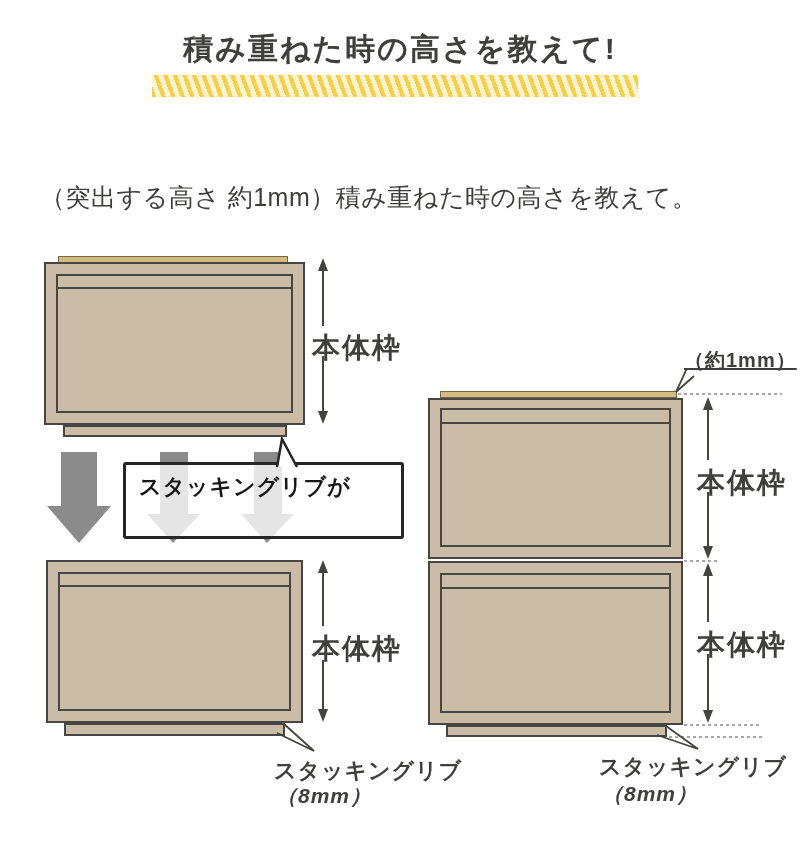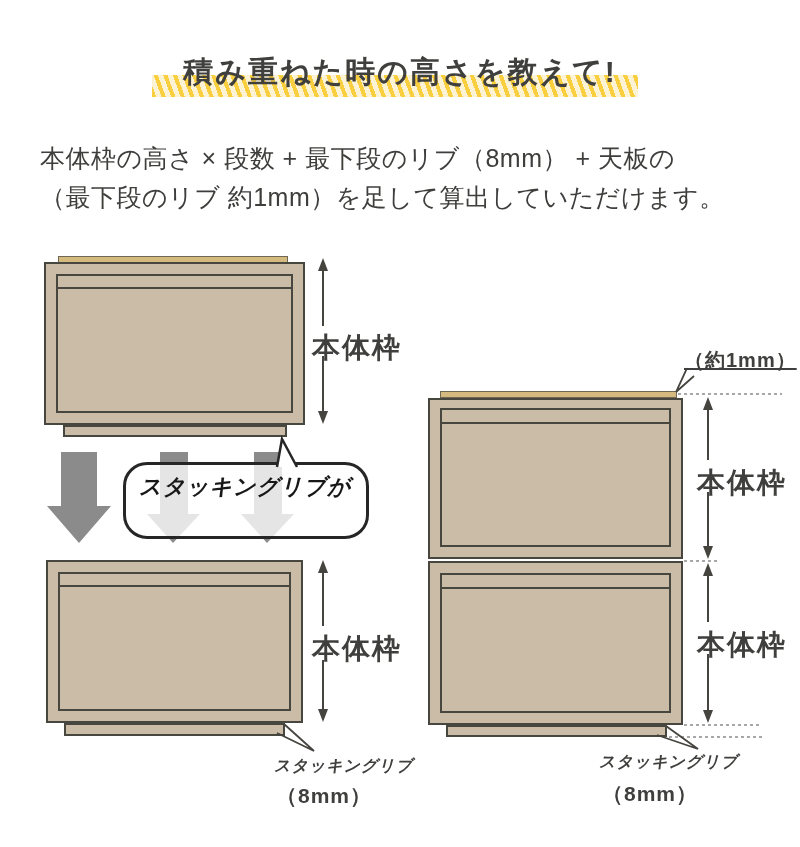--- a/index.html
+++ b/index.html
@@ -7,65 +7,64 @@
     position:relative;width:800px;height:847px;background:#ffffff;overflow:hidden;
     font-family:"Liberation Sans","DejaVu Sans",sans-serif;color:#3f3f3d;
   }
   .abs{position:absolute;}
   
   .title-stripe{
     left:152px;top:75px;width:486px;height:22px;z-index:1;
     background:repeating-linear-gradient(70deg,#f9ce3f 0 4px,#fcf3d4 4px 9px);
   }
   .title{
-    left:0;top:52px;width:800px;text-align:center;z-index:2;
+    left:0;top:29px;width:800px;text-align:center;z-index:2;
     font-size:30px;font-weight:700;letter-spacing:2px;color:#3f3f3d;
   }
   
   .description{
     left:40px;top:139px;width:730px;z-index:2;
     font-size:25px;line-height:39px;font-weight:500;letter-spacing:.5px;color:#3e3e3c;
   }
   
   .frame{background:#cbbca7;border:2px solid #47463f;box-sizing:border-box;z-index:3;}
   .panel{background:transparent;border:2px solid #47463f;box-sizing:border-box;z-index:4;}
   .hline{background:#47463f;z-index:4;}
   .rib{background:#cbbca7;border:2px solid #47463f;box-sizing:border-box;z-index:3;}
   .board{background:#d4ba7e;border:1px solid #6f6751;box-sizing:border-box;z-index:3;}
   
   .svg-under{left:0;top:0;z-index:5;}
   .bubble{
-    left:123px;top:462px;width:246px;height:77px;z-index:6;
-    background:rgba(255,255,255,.78);border:3px solid #262626;border-radius:24px;
+    left:123px;top:462px;width:281px;height:77px;z-index:6;
+    background:rgba(255,255,255,.78);border:3px solid #262626;border-radius:3px;
     box-sizing:border-box;
-    font-style:italic;
   }
   .bubble-text{
     padding:5px 0 0 13px;font-size:22px;font-weight:700;line-height:33px;
     letter-spacing:1px;color:#171717;white-space:nowrap;
   }
   .svg-over{left:0;top:0;z-index:7;}
   
   .lbl{z-index:8;font-weight:700;color:#3f3f3d;white-space:nowrap;}
   .lbl-23{font-size:28px;letter-spacing:2px;}
-  .lbl-22{font-size:16px;letter-spacing:1px;font-style:italic;}
-  .lbl-21{font-size:21px;letter-spacing:1px;}
+  .lbl-22{font-size:22px;letter-spacing:1px;}
+  .lbl-21{font-size:21px;letter-spacing:1px;font-style:italic;}
   .lbl-20{font-size:20px;letter-spacing:1px;}
 </style>
 </head>
 <body>
 
 <div id="canvas">
 
   <div class="abs title-stripe"></div>
   <div class="abs title">積み重ねた時の高さを教えて!</div>
 
   <div class="abs description">
-    <span>本体枠の高さ × 段数 + 最下段のリブ（8mm） + 天板の</span><br>
-    <span>（最下段のリブ 約1mm）を足して算出していただけます。</span>
+    <br>
+    <span>（突出する高さ 約1mm）積み重ねた時の高さを教えて。</span>
   </div>
 
   <div class="abs board" style="left:58px;top:256px;width:230px;height:7px;"></div>
   <div class="abs frame" style="left:44px;top:262px;width:261px;height:163px;"></div>
   <div class="abs panel" style="left:56px;top:274px;width:237px;height:139px;"></div>
   <div class="abs hline" style="left:58px;top:287px;width:233px;height:2px;"></div>
   <div class="abs rib" style="left:63px;top:425px;width:224px;height:12px;"></div>
 
   <div class="abs frame" style="left:46px;top:560px;width:257px;height:163px;"></div>
   <div class="abs panel" style="left:58px;top:572px;width:233px;height:139px;"></div>

